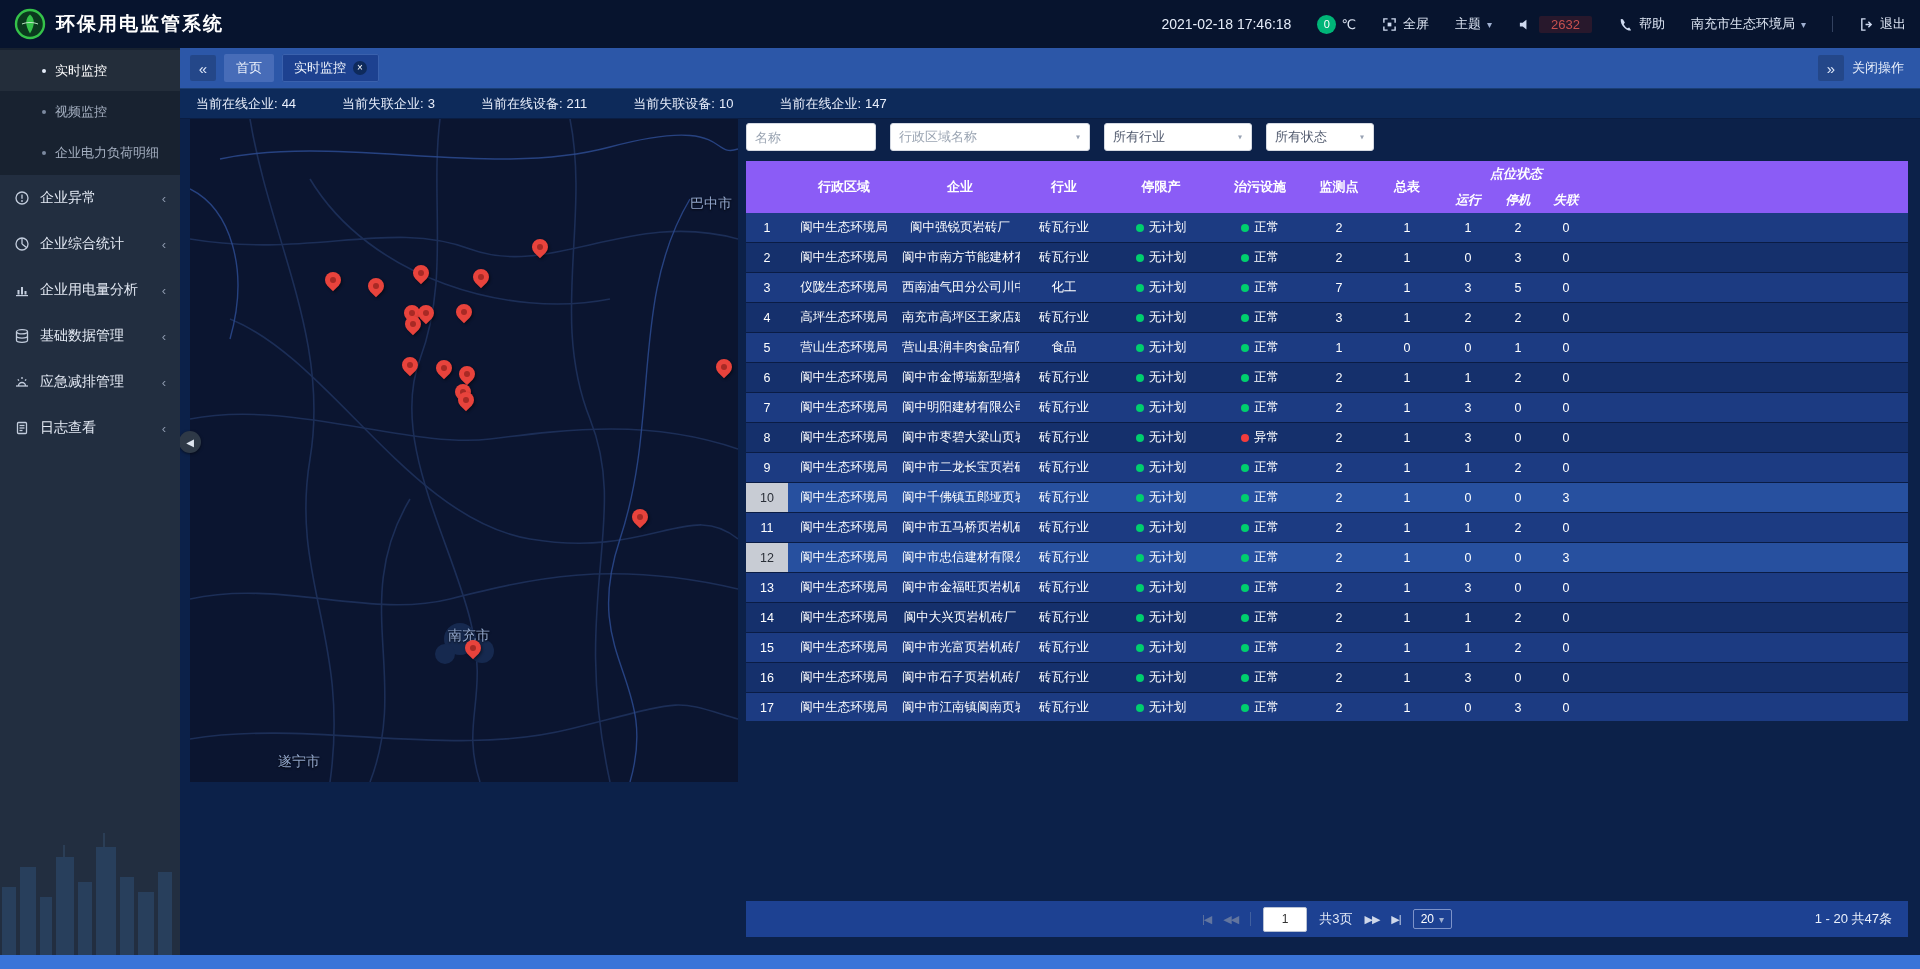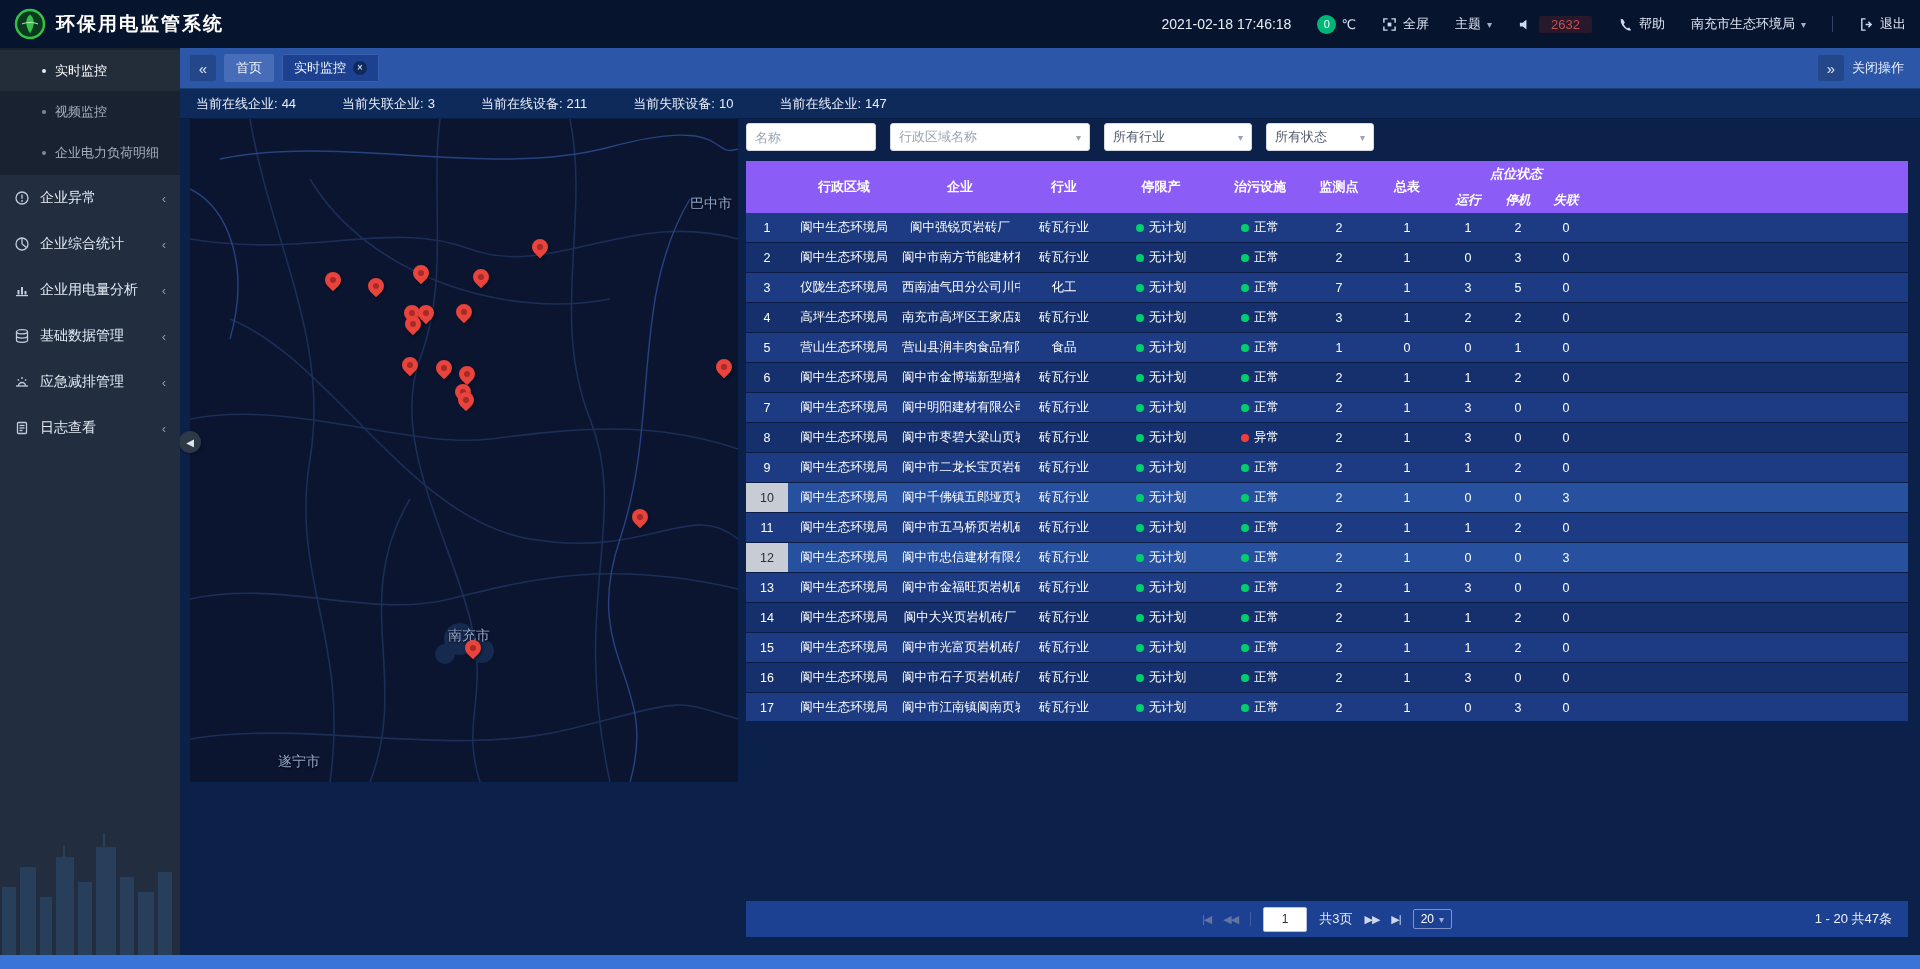--- a/index.html
+++ b/index.html
@@ -72,21 +72,21 @@
                border-radius:50% 50% 50% 0;transform:rotate(-45deg);box-shadow:0 2px 3px rgba(0,0,0,.45);}
   .pin::after{content:"";position:absolute;left:6px;top:7px;width:6px;height:6px;background:#a82a25;border-radius:50%;}
   .map-handle{position:absolute;left:-11px;top:312px;width:22px;height:22px;border-radius:50%;background:#2e3947;
               color:#dfe6f0;display:flex;align-items:center;justify-content:center;font-size:10px;cursor:pointer;
               box-shadow:0 1px 3px rgba(0,0,0,.5);z-index:25;}
 
   
   .panel{flex:1;display:flex;flex-direction:column;height:818px;min-width:0;margin-right:2px;}
   .filters{display:flex;gap:14px;margin:4px 0 10px 0;flex:0 0 auto;}
   .f-input,.f-select{height:28px;background:#fff;border:1px solid #d4d9e2;border-radius:3px;box-sizing:border-box;
-                     font-size:13px;color:#515a6e;display:flex;align-items:center;padding:0 8px;}
+                     font-size:13px;color:#515a6e;display:flex;align-items:center;padding:0 8px;font-family:Liberation Mono, monospace;}
   .f-input{width:130px;font-family:inherit;}
   .f-input::placeholder{color:#9aa4b2;}
   .f-select{justify-content:space-between;cursor:pointer;}
   .f-select .ph{color:#9aa4b2;}
   .f-select .caret{color:#98a2b3;}
   .w200{width:200px;} .w150{width:148px;} .w110{width:108px;}
 
   
   .table-wrap{height:560px;overflow:hidden;flex:0 0 auto;}
   table.grid{width:100%;border-collapse:collapse;table-layout:fixed;}

